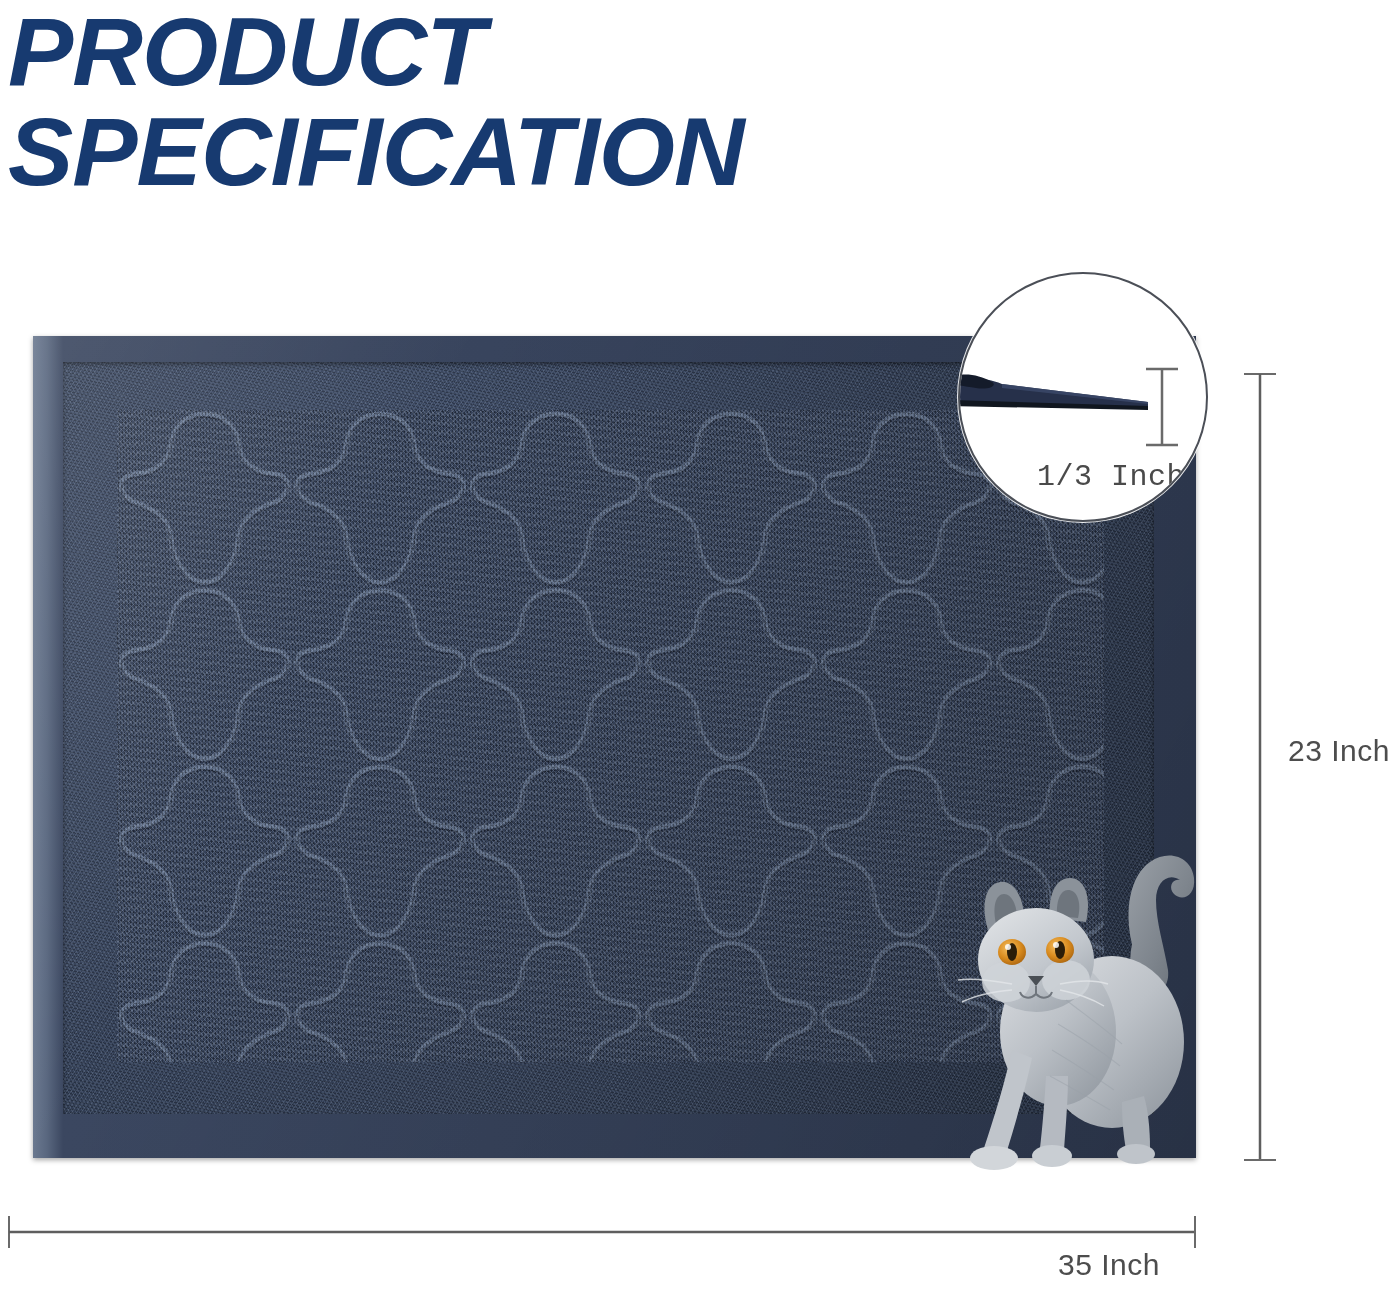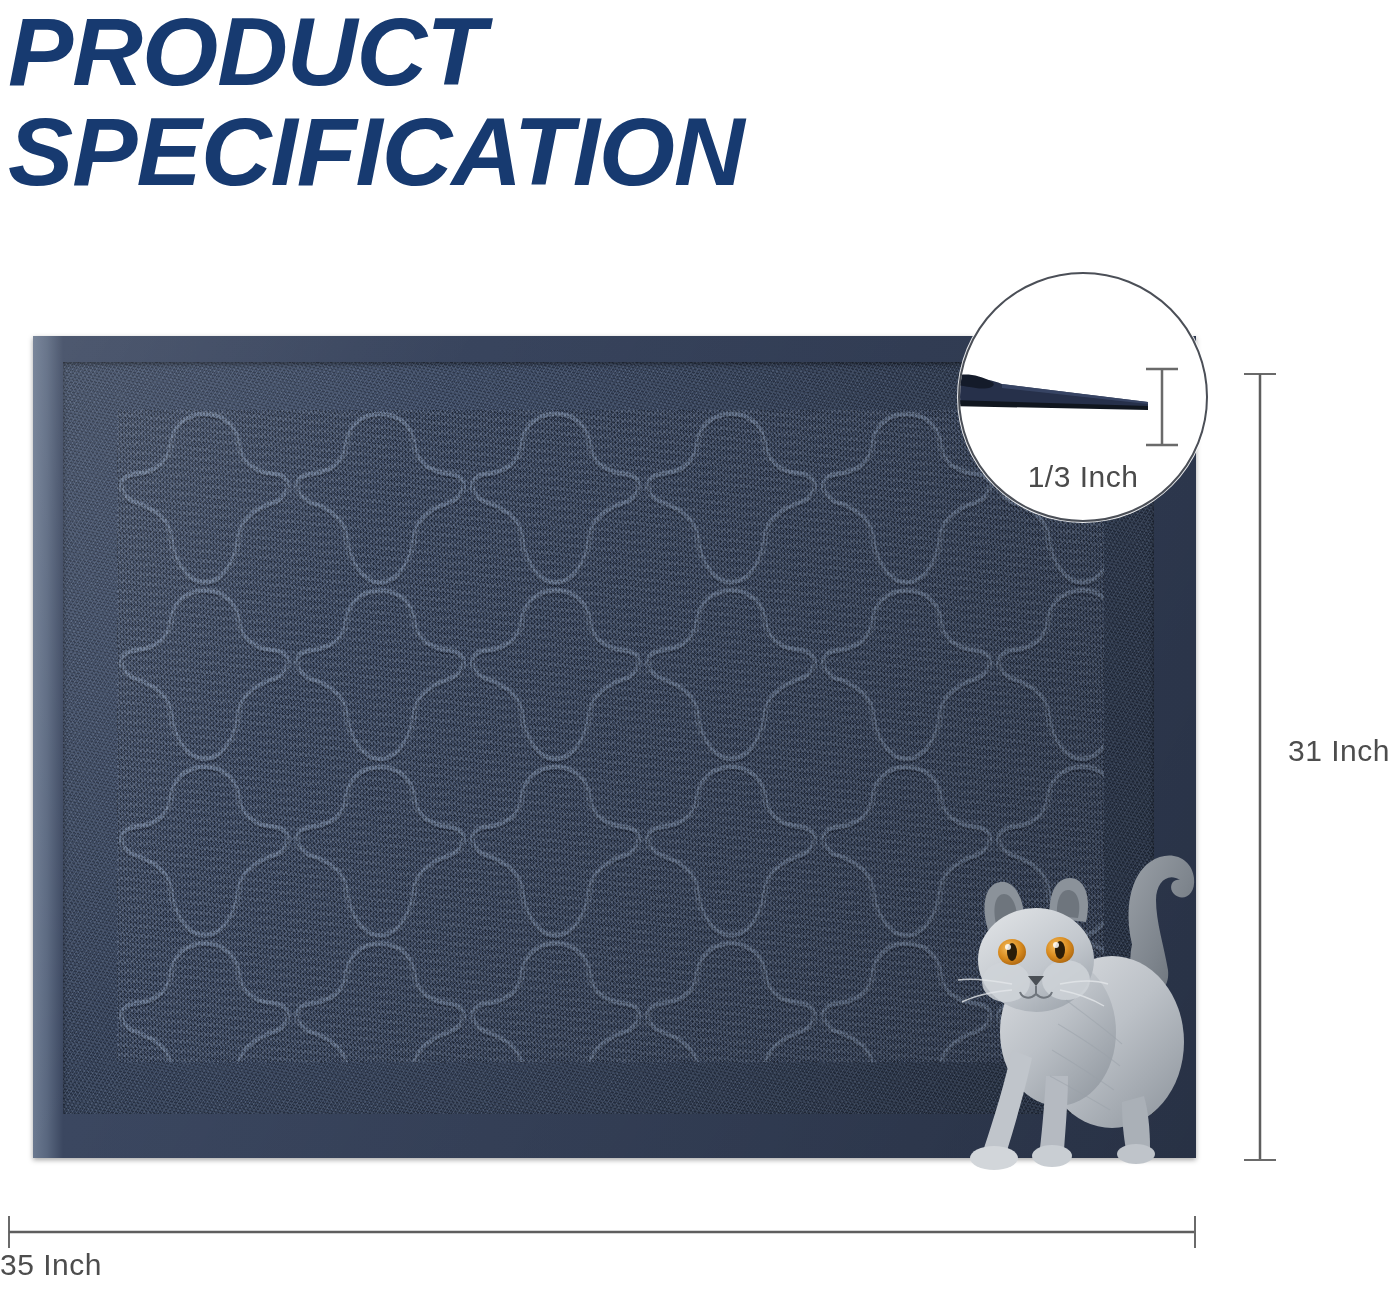--- a/index.html
+++ b/index.html
@@ -129,22 +129,23 @@
     height: 82px;
   }
   #thickness-label {
     position: absolute;
     left: 0;
     top: 186px;
     width: 100%;
     text-align: center;
     font-size: 30px;
     color: #4a4a4a;
-    font-family: Liberation Sans, sans-serif;
+    font-family: Liberation Mono, monospace;
     letter-spacing: 0.5px;
+    padding-left: 28px;
   }
 
   
   #dim-height {
     position: absolute;
     left: 1238px;
     top: 372px;
     width: 44px;
     height: 790px;
   }
@@ -162,21 +163,21 @@
     left: 6px;
     top: 1212px;
     width: 1192px;
     height: 40px;
   }
   #dim-width-label {
     position: absolute;
     left: 0;
     top: 1248px;
     width: 1160px;
-    text-align: left;
+    text-align: right;
     font-size: 30px;
     color: #4d4d4d;
     letter-spacing: 0.5px;
   }
 
   
   #cat {
     position: absolute;
     left: 954px;
     top: 818px;
@@ -249,21 +250,21 @@
   </svg>
 
   <div id="thickness-label">1/3 Inch</div>
 </div>
 
 <svg id="dim-height" viewBox="0 0 44 790">
   <line x1="6" y1="2" x2="38" y2="2" stroke="#6a6a6a" stroke-width="2"></line>
   <line x1="22" y1="2" x2="22" y2="788" stroke="#5e5e5e" stroke-width="2.5"></line>
   <line x1="6" y1="788" x2="38" y2="788" stroke="#6a6a6a" stroke-width="2"></line>
 </svg>
-<div id="dim-height-label">31 Inch</div>
+<div id="dim-height-label">23 Inch</div>
 
 <svg id="cat" viewBox="0 0 262 388">
   <defs>
     <linearGradient id="furBody" x1="0.1" y1="0" x2="0.95" y2="1">
       <stop offset="0%" stop-color="#d7dade"></stop>
       <stop offset="45%" stop-color="#bcc1c7"></stop>
       <stop offset="100%" stop-color="#8e959d"></stop>
     </linearGradient>
     <linearGradient id="furHead" x1="0.15" y1="0" x2="0.9" y2="1">
       <stop offset="0%" stop-color="#dfe2e5"></stop>

